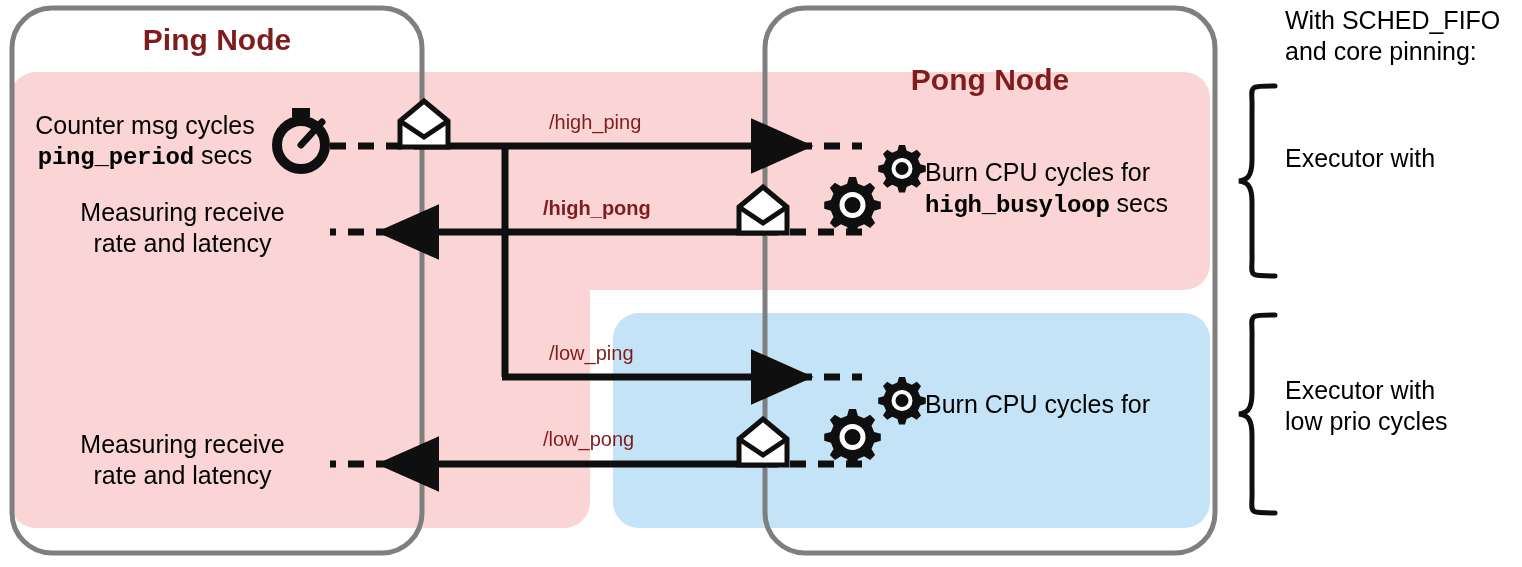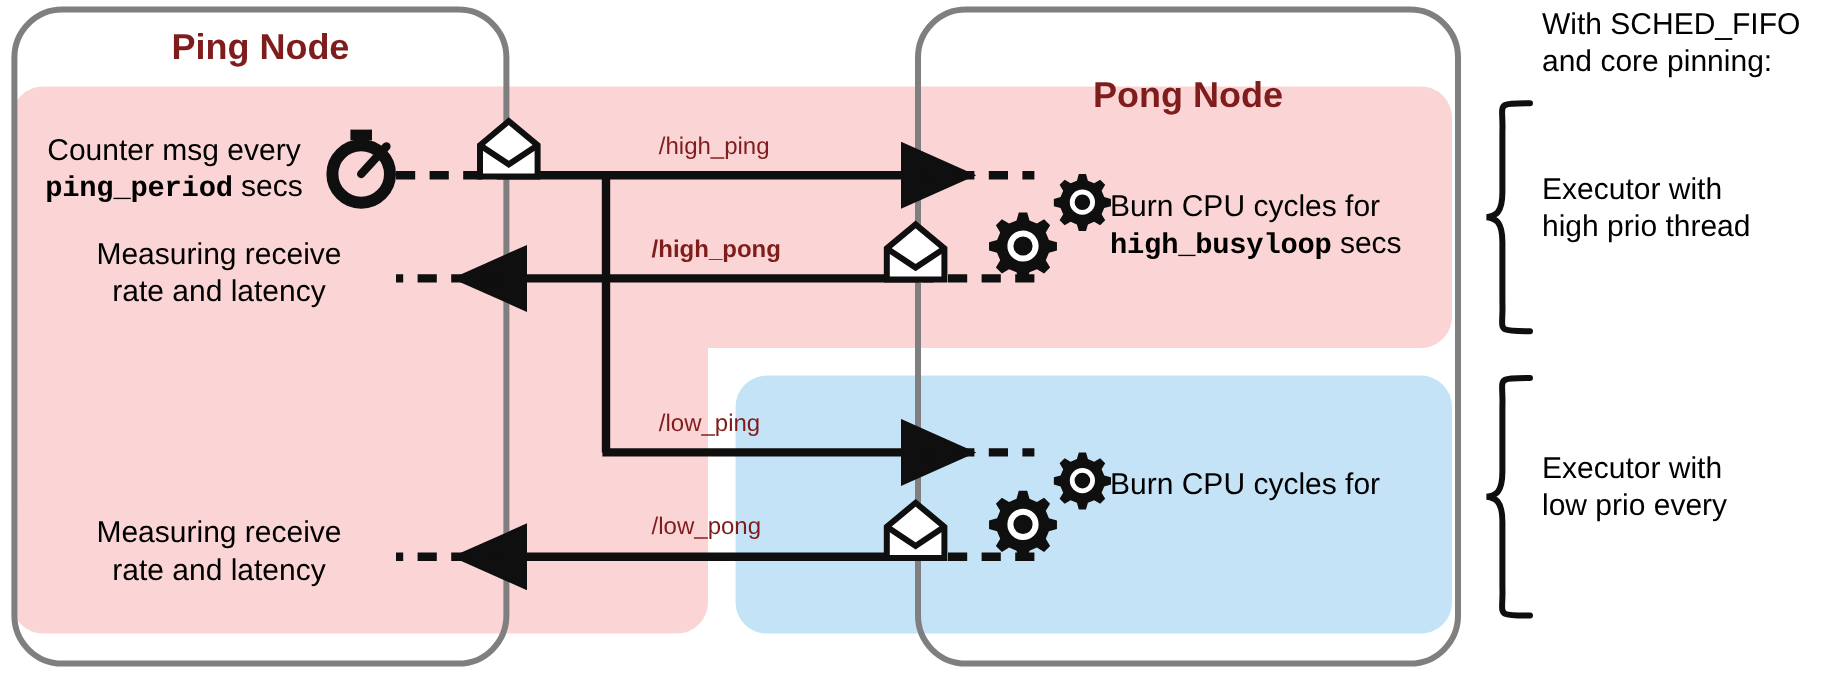--- a/index.html
+++ b/index.html
@@ -183,21 +183,21 @@
                L1252,393 C1252,411 1246,413 1239,414
                C1246,415 1252,417 1252,435
                L1252,489 C1253,513 1245,513 1275,513" fill="none" stroke="#0F0F0F" stroke-width="5" stroke-linecap="round"></path>
     </g>
   </svg>
 
   <div class="txt node-title ctr" style="left:12px; top:22px; width:410px;">Ping Node</div>
   <div class="txt node-title ctr" style="left:765px; top:22px; width:450px;margin-top:40px;">Pong Node</div>
 
   <div style="position:absolute; left:20px; top:110px; width:250px;">
-    <div class="body-txt ctr" style="line-height:1.2;">Counter msg every</div>
+    <div class="body-txt ctr" style="line-height:1.2;">Counter msg cycles</div>
     <div class="ctr" style="line-height:1.2;">
       <span class="mono">ping_period</span><span class="body-txt"> secs</span>
     </div>
   </div>
 
   <div style="position:absolute; left:40px; top:197px; width:285px;">
     <div class="body-txt ctr" style="line-height:1.22;">Measuring receive</div>
     <div class="body-txt ctr" style="line-height:1.22;">rate and latency</div>
   </div>
 
@@ -222,21 +222,20 @@
     <div class="body-txt lft" style="line-height:1.22;">Burn CPU cycles for</div>
   </div>
 
   <div style="position:absolute; left:1285px; top:5px; width:235px;">
     <div class="body-txt lft" style="line-height:1.25;">With SCHED_FIFO</div>
     <div class="body-txt lft" style="line-height:1.25;">and core pinning:</div>
   </div>
 
   <div style="position:absolute; left:1285px; top:143px; width:235px;">
     <div class="body-txt lft" style="line-height:1.25;">Executor with</div>
-    <div class="body-txt lft" style="line-height:1.25;">high prio thread</div>
   </div>
 
   <div style="position:absolute; left:1285px; top:375px; width:235px;">
     <div class="body-txt lft" style="line-height:1.25;">Executor with</div>
-    <div class="body-txt lft" style="line-height:1.25;">low prio every</div>
+    <div class="body-txt lft" style="line-height:1.25;">low prio cycles</div>
   </div>
 
 </div>
 
 </body></html>

